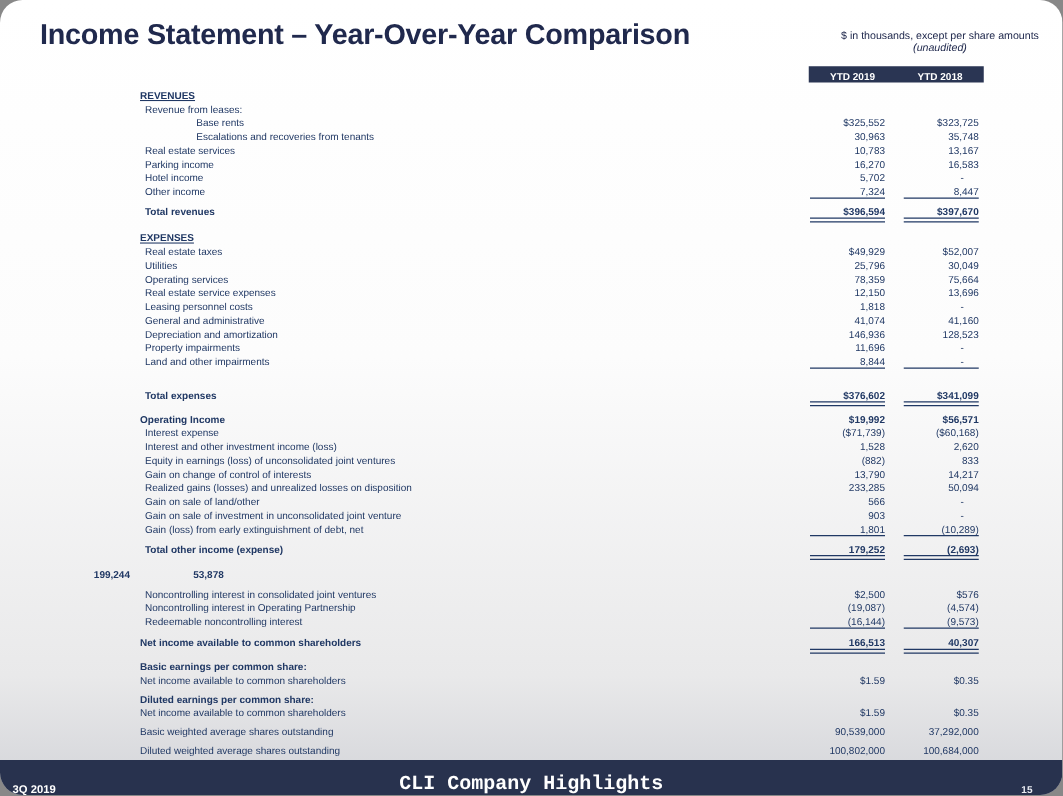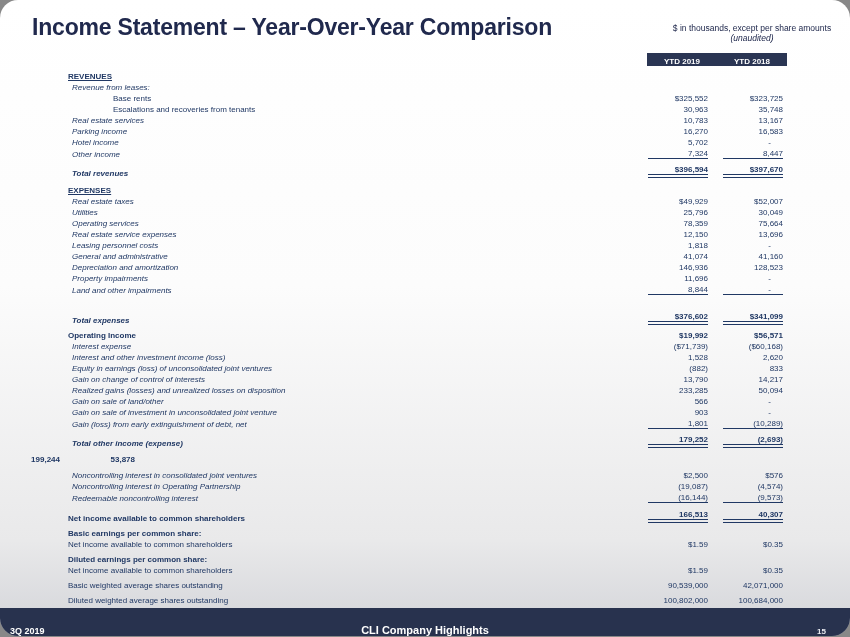--- a/index.html
+++ b/index.html
@@ -11,39 +11,39 @@
   .title{position:absolute;left:32px;top:14px;font-size:23px;font-weight:bold;color:var(--navy-dark,#20294d);letter-spacing:-0.2px;}
   .note{position:absolute;right:8px;top:23px;width:180px;text-align:center;font-size:8.5px;line-height:10px;color:var(--navy-dark,#20294d);}
   .note .unaudited{font-style:italic;}
   .col-header-bar{
     position:absolute;right:63px;top:53px;width:140px;height:13px;
     background:var(--navy-bar,#2a3553);color:#ffffff;display:flex;align-items:flex-end;
     font-size:8px;font-weight:bold;
   }
   .col-header-bar span{flex:1;text-align:center;}
   .table-rows{position:absolute;left:0;top:70px;right:0;}
-  .row{display:flex;align-items:flex-end;margin-top:2.6px;margin-right:67px;font-size:8px;line-height:8.4px;}
+  .row{display:flex;align-items:flex-start;margin-top:2.6px;margin-right:67px;font-size:8px;line-height:8.4px;margin-left:44px;}
   .row .label{flex:1;white-space:nowrap;overflow:hidden;}
   .row .label.ind0{padding-left:68px;}
-  .row .label.ind1{padding-left:72px;font-style:italic;}
+  .row .label.ind1{padding-left:72px;}
   .row .label.ind2{padding-left:113px;}
   .row .label.section{font-weight:bold;text-decoration:underline;}
   .row.bold{font-weight:bold;}
   .vcell{width:60px;text-align:right;min-height:8.4px;}
   .vcell.v2{margin-left:15px;}
   .vcell.single{border-bottom:1.5px solid var(--navy,#203864);}
   .vcell.double{border-bottom:4px double var(--navy,#203864);}
   .vcell.dash{padding-right:12px;width:48px;}
   .footer{
     position:absolute;left:0;right:0;bottom:0;height:28px;
     background:var(--navy-footer,#28324e);color:#ffffff;
     display:flex;align-items:flex-end;
   }
   .footer .f-left{position:absolute;left:10px;font-size:9px;font-weight:bold;}
-  .footer .f-center{flex:1;text-align:center;font-size:11px;font-weight:bold;}
+  .footer .f-center{flex:1;text-align:center;font-size:16px;font-weight:bold;font-family:Liberation Mono, monospace;}
   .footer .f-right{position:absolute;right:24px;font-size:8px;font-weight:bold;color:#e8eaf0;}
 </style>
 </head>
 <body>
 
 <div class="slide">
 
   <div class="title">Income Statement – Year-Over-Year Comparison</div>
 
   <div class="note">
@@ -247,21 +247,21 @@
       <div class="vcell v2"></div>
     </div>
       <div class="row">
       <div class="label ind0">Net income available to common shareholders</div>
       <div class="vcell v1">$1.59</div>
       <div class="vcell v2">$0.35</div>
     </div>
       <div class="row" style="margin-top: 6.6px;">
       <div class="label ind0">Basic weighted average shares outstanding</div>
       <div class="vcell v1">90,539,000</div>
-      <div class="vcell v2">42,071,000</div>
+      <div class="vcell v2">37,292,000</div>
     </div>
       <div class="row" style="margin-top: 6.6px;">
       <div class="label ind0">Diluted weighted average shares outstanding</div>
       <div class="vcell v1">100,802,000</div>
       <div class="vcell v2">100,684,000</div>
     </div>
     </div>
 
   <div class="footer">
     <div class="f-left">3Q 2019</div>

